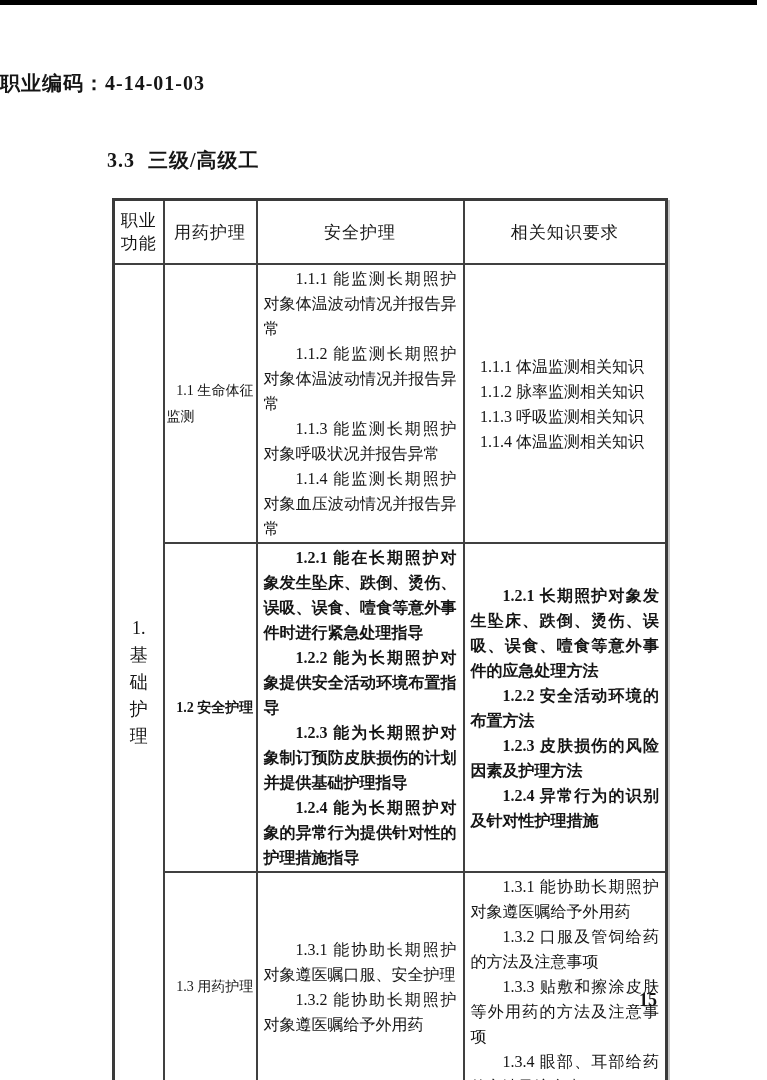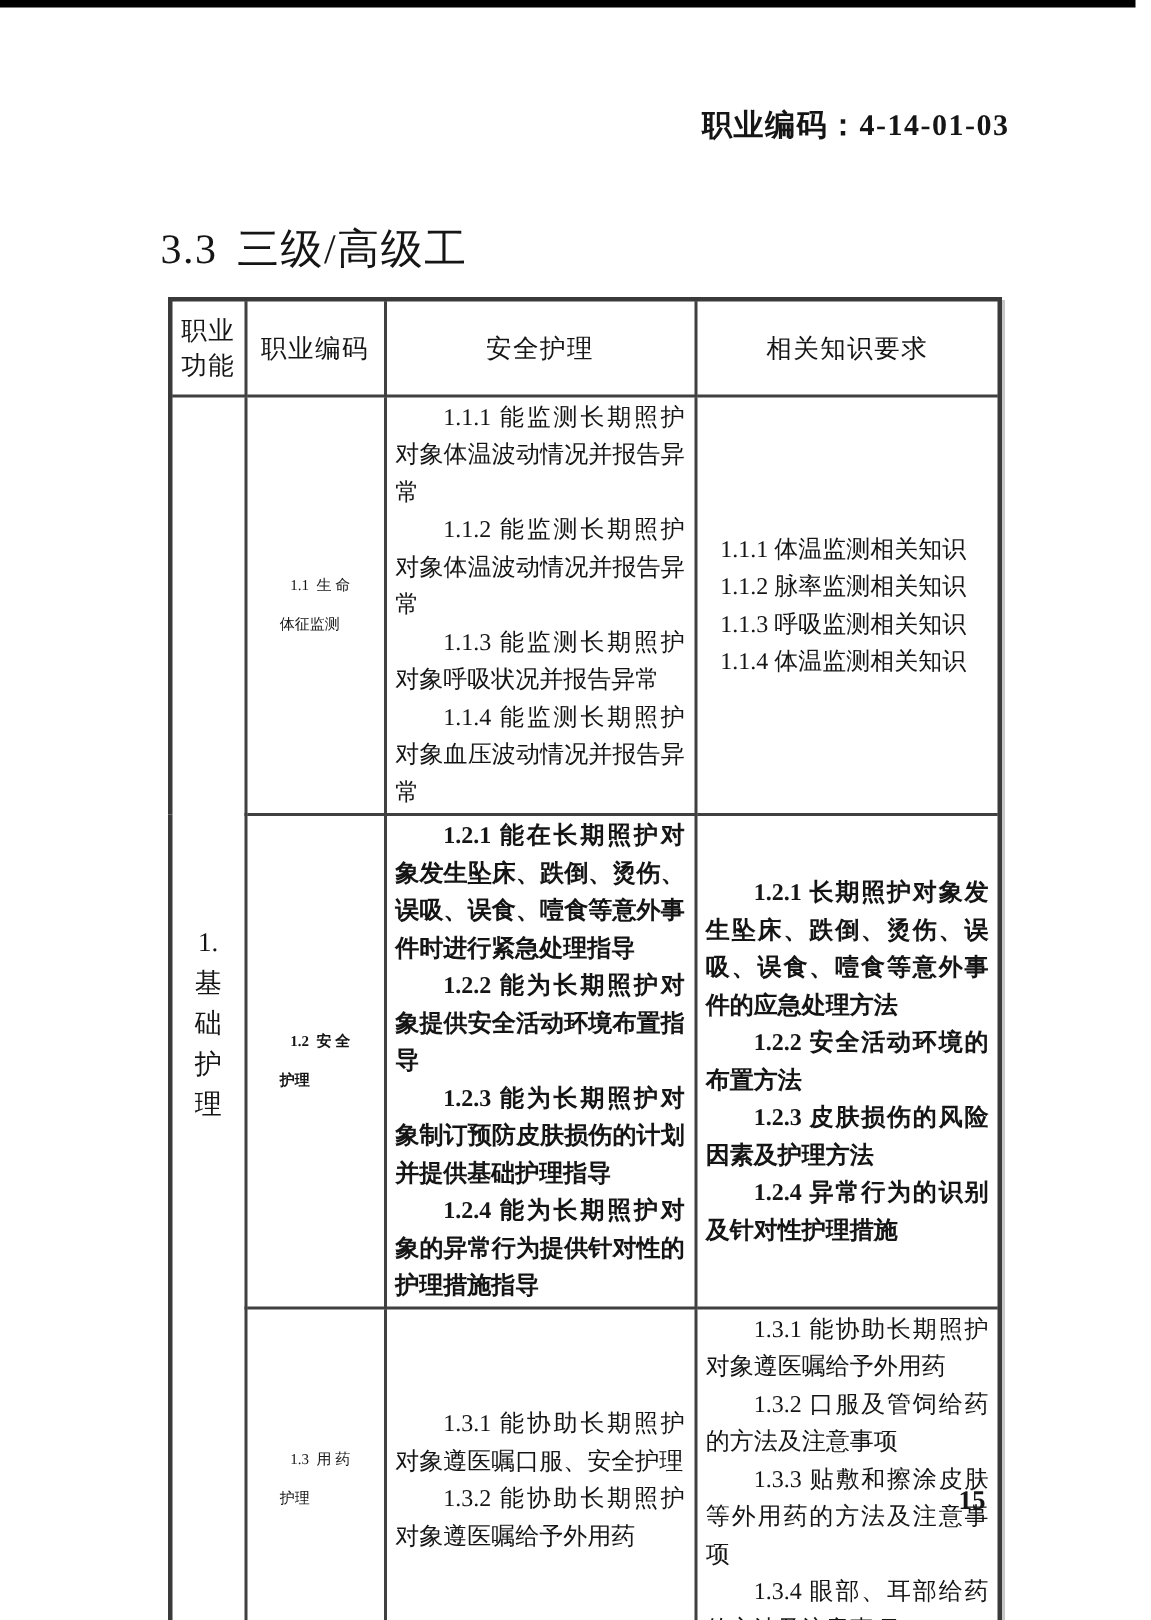--- a/index.html
+++ b/index.html
@@ -10,27 +10,27 @@
     font-family: "Liberation Serif", "DejaVu Serif", serif;
     color: #151515;
     overflow: hidden;
   }
   .scan-bar {
     position: absolute; top: 0; left: 0;
     width: 757px; height: 5px; background: #000000;
   }
   .occ-code {
     position: absolute; top: 70px; left: 0;
-    width: 673px; text-align: right;
+    width: 673px; 
     font-size: 20px; font-weight: bold; letter-spacing: 1px;
     white-space: nowrap;
   }
   .sec-title {
     position: absolute; top: 147px; left: 107px;
-    font-size: 28px; font-weight: normal; letter-spacing: 1px;
+    font-size: 20px; font-weight: bold; letter-spacing: 1px;
     white-space: nowrap;
     text-align: center;
   }
   .sec-title .sec-name { margin-left: 13px; }
   table.std {
     position: absolute; left: 112px; top: 198px;
     width: 553px;
     border-collapse: collapse; table-layout: fixed;
     border: 3px solid #3a3a3a;
     box-shadow: 2px 2px 0 rgba(130,130,130,0.45);
@@ -48,21 +48,21 @@
     letter-spacing: 1px;
   }
   tr.r1 > td { height: 198px; }
   tr.r2 > td { height: 291px; font-weight: bold; }
   tr.r3 > td { height: 209px; }
   td.cell-func {
     text-align: center; font-size: 18px; line-height: 27px;
     letter-spacing: 0;
   }
   td.cell-work {
-    padding: 0 22px; font-size: 10px; line-height: 26px;
+    padding: 0 2px; font-size: 14px; line-height: 26px;
     text-align: justify; text-justify: inter-character;
   }
   td.cell-work .work-text { display: block; text-indent: 0.7em; }
   td.cell-skills, td.cell-knowledge {
     padding: 1px 6px; font-size: 16px;
   }
   td.cell-skills p, td.cell-knowledge p {
     margin: 0; line-height: 25px;
     text-align: justify; text-justify: inter-character;
     text-indent: 2em;
@@ -88,21 +88,21 @@
 <table class="std">
   <colgroup>
     <col style="width:50px">
       <col style="width:93px">
     <col style="width:207px">
       <col style="width:203px">
   </colgroup>
   <tbody>
   <tr class="head-row">
     <th>职业功能</th>
-    <th>职业编码</th>
+    <th>用药护理</th>
     <th>安全护理</th>
     <th>相关知识要求</th>
   </tr>
 
   <tr class="r1">
     <td class="cell-func" rowspan="3">
       <div>1.</div>
       <div>基</div>
       <div>础</div>
       <div>护</div>

